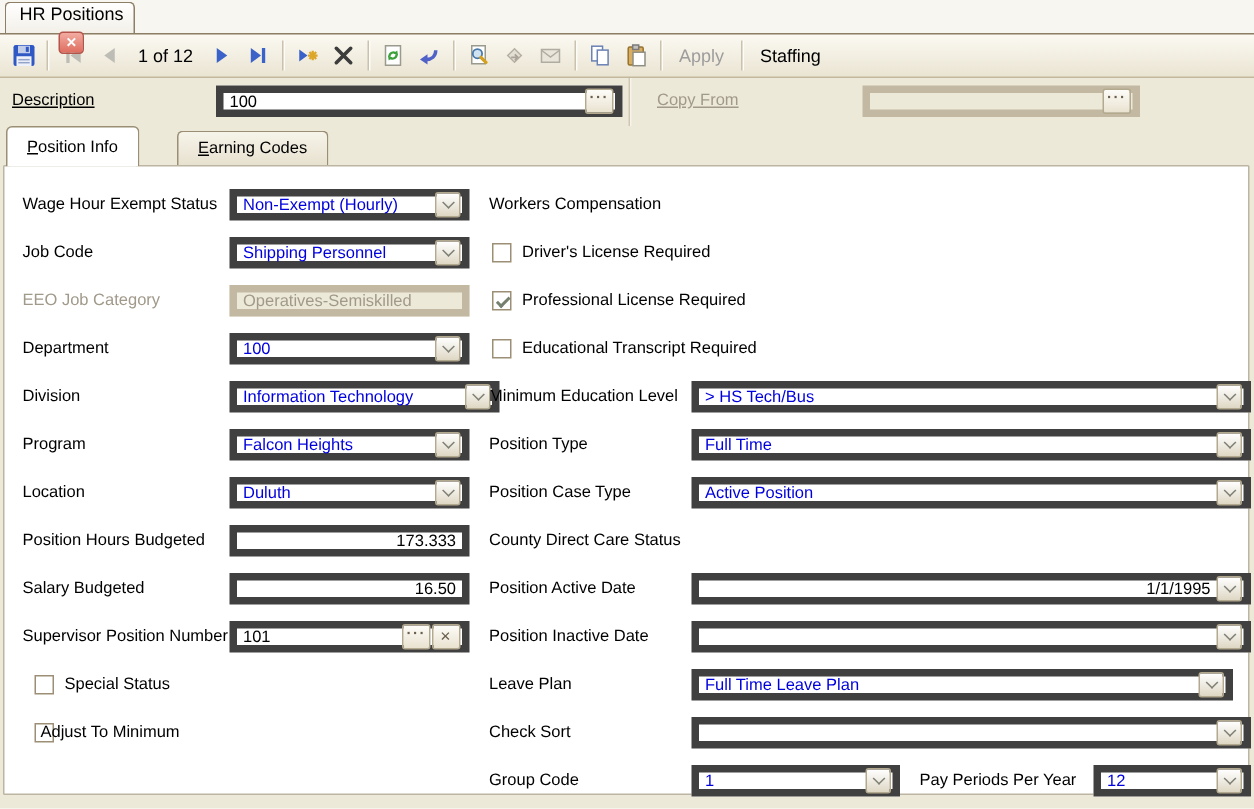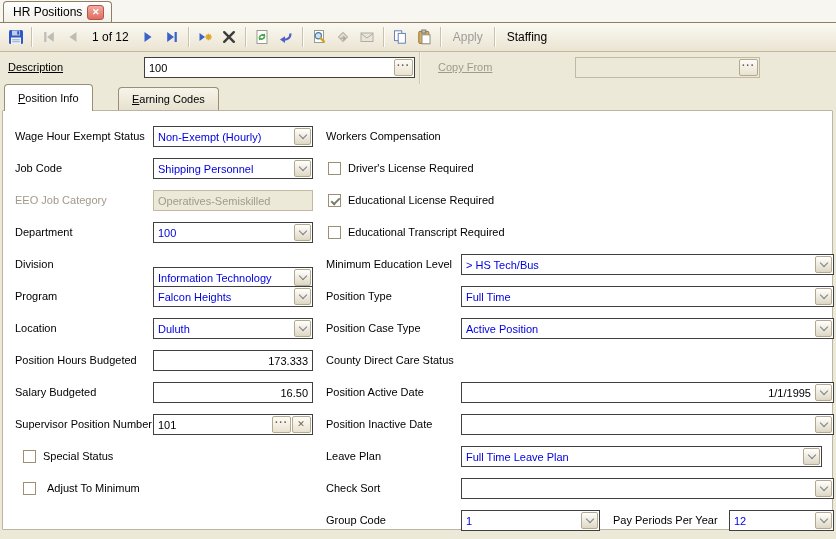--- a/index.html
+++ b/index.html
@@ -6,21 +6,21 @@
   .screen { position:relative; width:836px; height:539px; background:#ece9d8;
             font-family:"Liberation Sans", sans-serif; font-size:11px; color:#000;
             overflow:hidden; }
 
   
   .doctabs { position:absolute; top:0; left:0; right:0; height:22px;
              background:#f7f6f1; border-bottom:1px solid #8d7f66; z-index:6; }
   .doctab  { position:absolute; left:3px; top:1px; height:21px; box-sizing:border-box;
              background:linear-gradient(#ffffff,#f2f0e8); border:1px solid #8d7f66;
              border-bottom:none; border-radius:4px 4px 0 0;
-             display:flex; align-items:center; gap:5px; padding:0 7px 0 9px; }
+             display:flex; align-items:center; gap:5px; padding:0 7px 0 9px;flex-direction:column; }
   .doctab-label { font-size:12px; }
   .doctab-close { width:17px; height:15px; border-radius:3px; box-sizing:border-box;
              background:linear-gradient(#f3aba1,#de6d5f); border:1px solid #b5544b;
              color:#fff; font-size:9px; font-weight:bold; text-align:center; line-height:13px; }
   .doctab-close::after { content:"✕"; }
 
   
   .toolbar { position:absolute; top:23px; left:0; right:0; height:28px;
              background:linear-gradient(#fbf9f2,#eae4d2); border-bottom:1px solid #c3b79c;
              display:flex; align-items:center; padding:0 4px; gap:1px; z-index:5; }
@@ -32,21 +32,21 @@
   .tbtext.dis { color:#9d9d9d; }
 
   
   .headerstrip { position:absolute; top:51px; left:0; right:0; height:33px; background:#ece9d8; }
   .hlabel { position:absolute; top:6px; line-height:21px; white-space:nowrap;text-decoration:underline; }
   .gray { color:#a19a8b; }
   .vdiv { position:absolute; left:419px; top:0; width:0; height:33px;
           border-left:1px solid #cfc7b4; border-right:1px solid #f6f3ea; }
 
   
-  .field { position:absolute; height:21px; background:#fff; border:1px solid #404040;
+  .field { position:absolute; height:21px; background:#fff; border:5px solid #404040;
            box-sizing:border-box; display:flex; align-items:center; }
   .field .val { flex:1; padding:0 4px; white-space:nowrap; overflow:hidden; line-height:18px; }
   .blue { color:#0000dd; }
   .rt { text-align:right; }
   .mini { width:19px; height:17px; margin-right:1px; flex:0 0 auto; box-sizing:border-box;
           background:linear-gradient(#fdfcf8,#e9e2d0); border:1px solid #b3a98f; border-radius:2px;
           color:#6a5f4e; font-size:10px; text-align:center; line-height:12px; letter-spacing:1px; }
   .mini.dots::after { content:"···"; font-weight:bold; }
   .mini.xg { font-size:9px; line-height:15px; }
   .mini.xg::after { content:"✕"; }
@@ -239,21 +239,21 @@
 
     <span class="flabel" style="left:12px; top:111px">Department</span>
     <div class="field" style="left:150px; top:111px; width:160px">
       <span class="val blue">100</span>
       <span class="dd">
           <i class="chev"></i>
         </span>
     </div>
 
     <span class="flabel" style="left:12px; top:143px">Division</span>
-    <div class="field" style="left:150px; top:156px; width:160px">
+    <div class="field" style="left:150px; top:143px; width:180px">
       <span class="val blue">Information Technology</span>
       <span class="dd">
           <i class="chev"></i>
         </span>
     </div>
 
     <span class="flabel" style="left:12px; top:175px">Program</span>
     <div class="field" style="left:150px; top:175px; width:160px">
       <span class="val blue">Falcon Heights</span>
       <span class="dd">
@@ -283,29 +283,29 @@
     <div class="field" style="left:150px; top:303px; width:160px">
       <span class="val">101</span>
       <span class="mini dots"></span>
       <span class="mini xg"></span>
     </div>
 
     <span class="cb" style="left:20px; top:339px"></span>
     <span class="flabel" style="left:40px; top:335px">Special Status</span>
 
     <span class="cb" style="left:20px; top:371px"></span>
-    <span class="flabel" style="left:44px; top:367px">Adjust To Minimum</span>
+    <span class="flabel" style="left:24px; top:367px">Adjust To Minimum</span>
 
     <span class="flabel" style="left:323px; top:15px">Workers Compensation</span>
 
     <span class="cb" style="left:325px; top:51px"></span>
     <span class="flabel" style="left:345px; top:47px">Driver's License Required</span>
 
     <span class="cb checked" style="left:325px; top:83px"></span>
-    <span class="flabel" style="left:345px; top:79px">Educational License Required</span>
+    <span class="flabel" style="left:345px; top:79px">Professional License Required</span>
 
     <span class="cb" style="left:325px; top:115px"></span>
     <span class="flabel" style="left:345px; top:111px">Educational Transcript Required</span>
 
     <span class="flabel" style="left:323px; top:143px">Minimum Education Level</span>
     <div class="field" style="left:458px; top:143px; width:373px">
       <span class="val blue">&gt; HS Tech/Bus</span>
       <span class="dd">
           <i class="chev"></i>
         </span>

